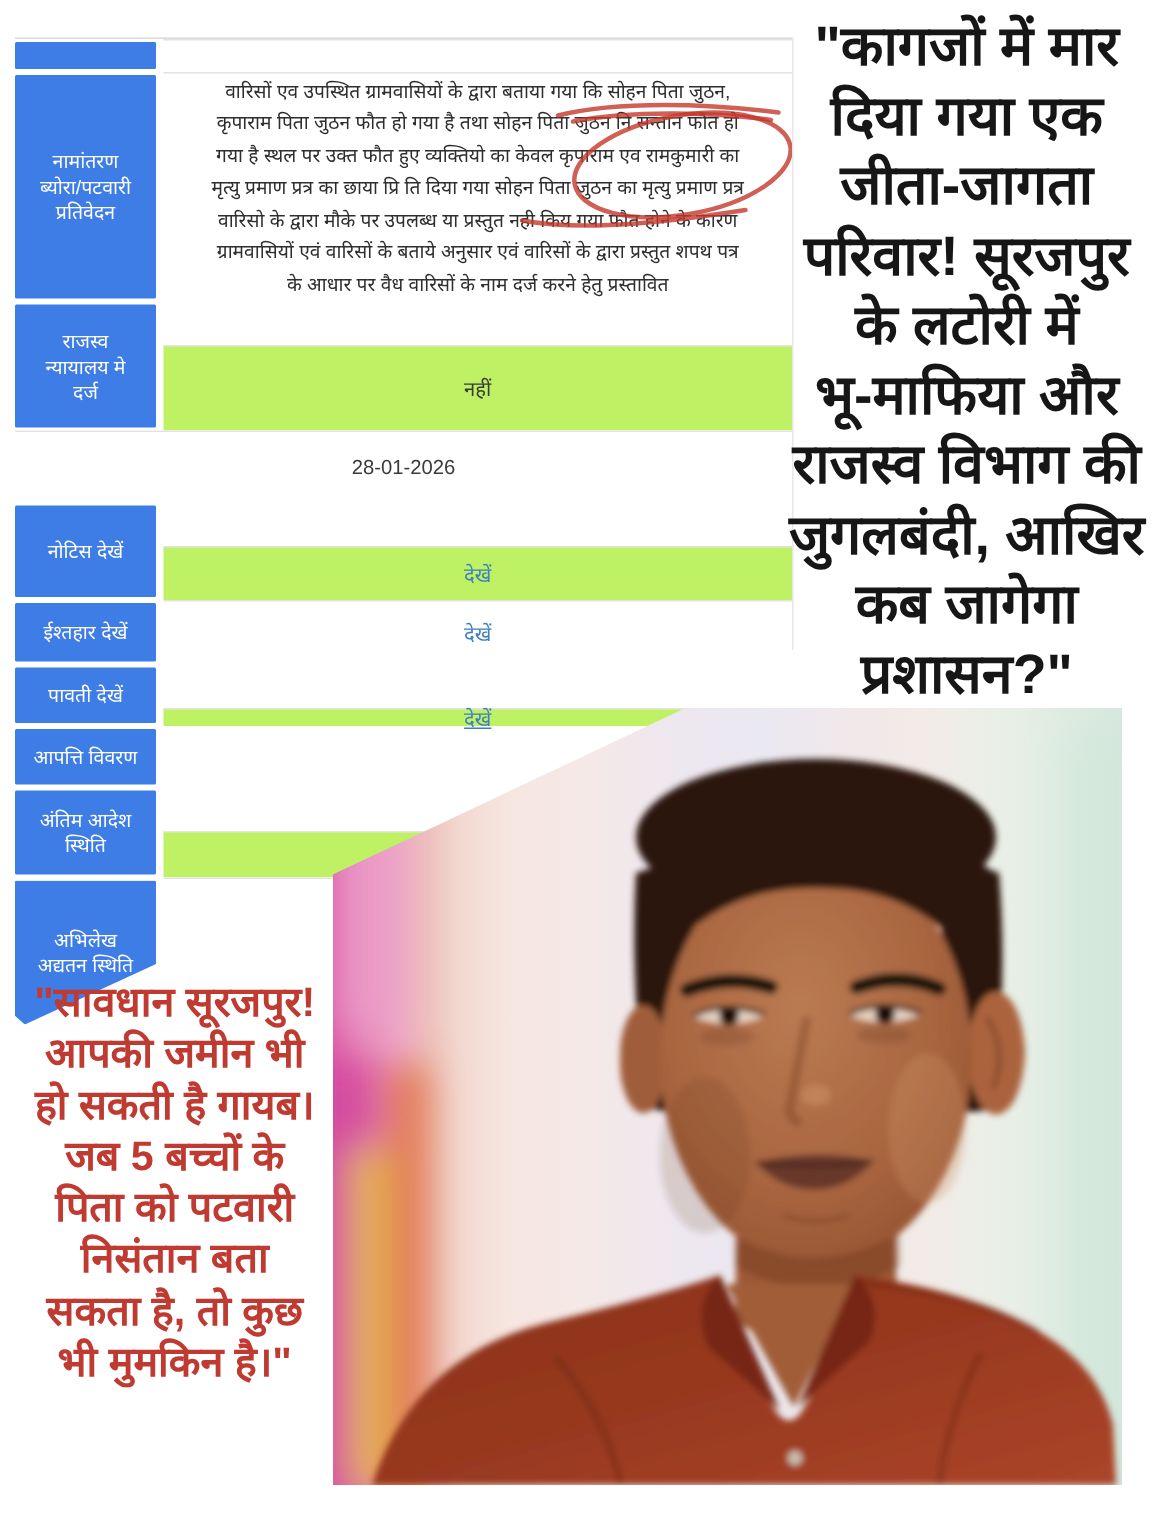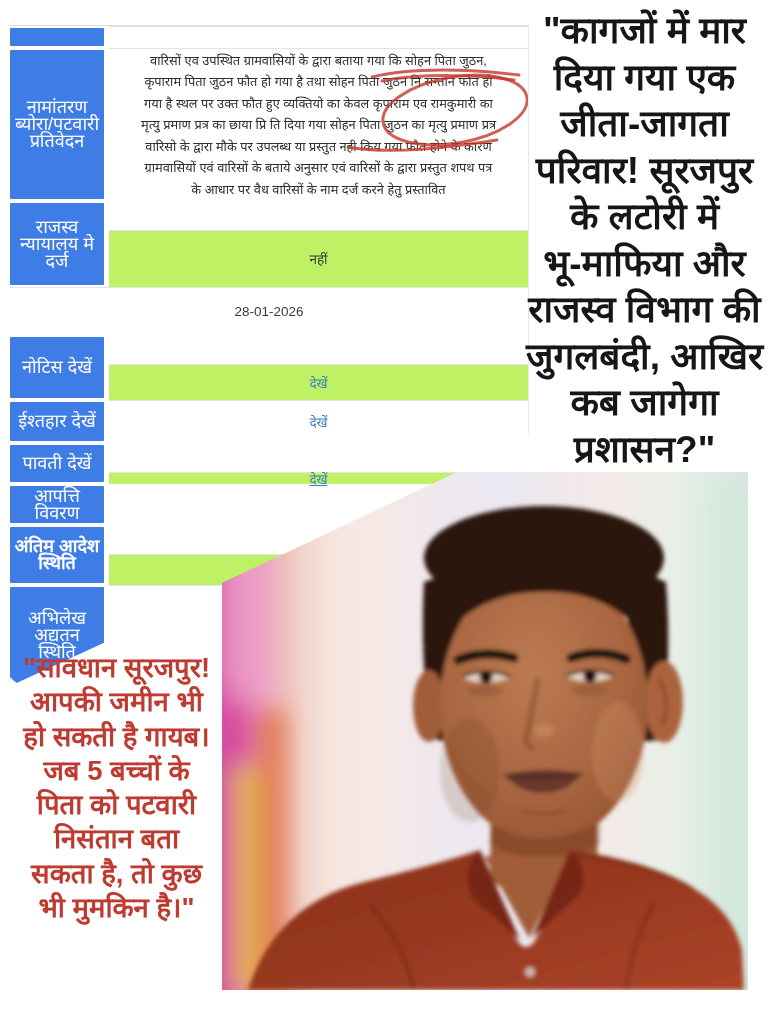--- a/index.html
+++ b/index.html
@@ -11,21 +11,21 @@
   .table-shot{
     position:absolute;left:10px;top:25px;width:518px;z-index:1;
     border-top:1px solid #dcdcdc;box-shadow:1px 0 0 #e7e7e7;
     background:#fff;
   }
   .t-row{display:flex;align-items:stretch;}
   .lblwrap{width:99px;box-sizing:border-box;padding:2px 5px 2px 0;background:#fff;}
   .lbl{
     height:100%;box-sizing:border-box;background:var(--hdr-blue);color:#fff;
     display:flex;align-items:center;justify-content:center;text-align:center;
-    font-size:18px;line-height:17px;white-space:pre-line;border-radius:1px;padding:2px 3px;
+    font-size:13px;line-height:17px;white-space:pre-line;border-radius:1px;padding:2px 3px;
   }
   .clipped .lbl{clip-path:polygon(0 0,100% 0,100% 58%,7% 100%,0 94%);}
   .val{
     flex:1;display:flex;align-items:center;justify-content:center;text-align:center;
     border-top:1px solid #e3e3e2;font-size:13.5px;color:#3a3a3a;background:#fff;
   }
   .val.gray{background:#bef264;margin-top:29px;}
   .val.para{
     font-size:12.8px;line-height:21.4px;color:#2e2e2e;white-space:pre-line;
     padding:18px 6px;
@@ -117,21 +117,21 @@
           </div>
           <div class="val gray">
             <a href="#" class="u">देखें</a>
           </div>
         </div>
         <div class="t-row" style="height: 41px;">
           <div class="lblwrap">
             <div class="lbl">आपत्ति विवरण</div>
           </div>
         </div>
-        <div class="t-row" style="height: 60px; font-weight: bold;">
+        <div class="t-row" style="height: 60px;">
           <div class="lblwrap">
             <div class="lbl">अंतिम आदेश
 स्थिति</div>
           </div>
           <div class="val gray">आदेश</div>
         </div>
         <div class="t-row clipped" style="height: 100px;">
           <div class="lblwrap">
             <div class="lbl">अभिलेख
 अद्यतन स्थिति</div>

